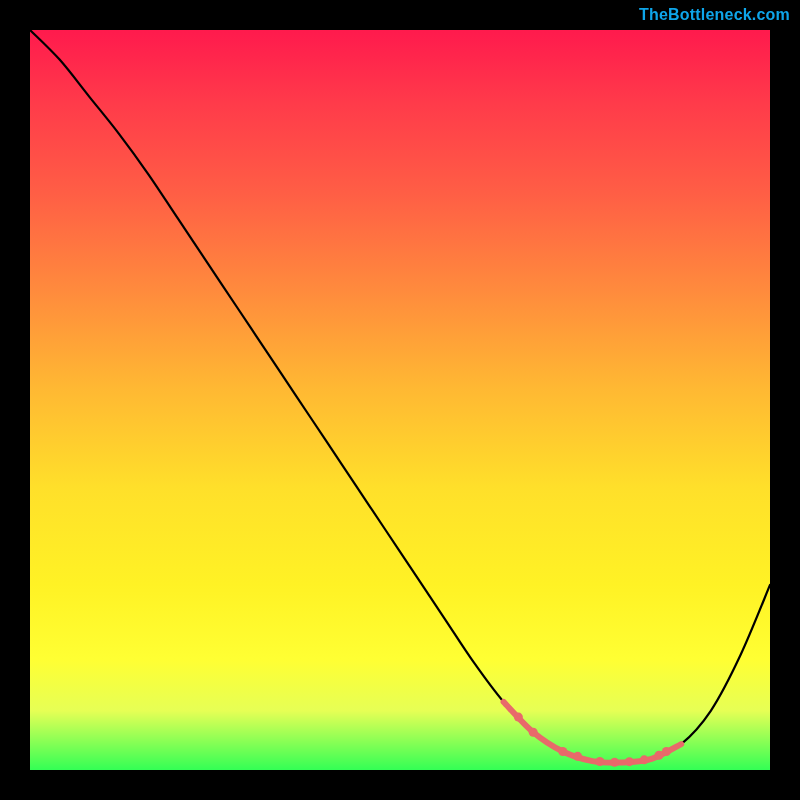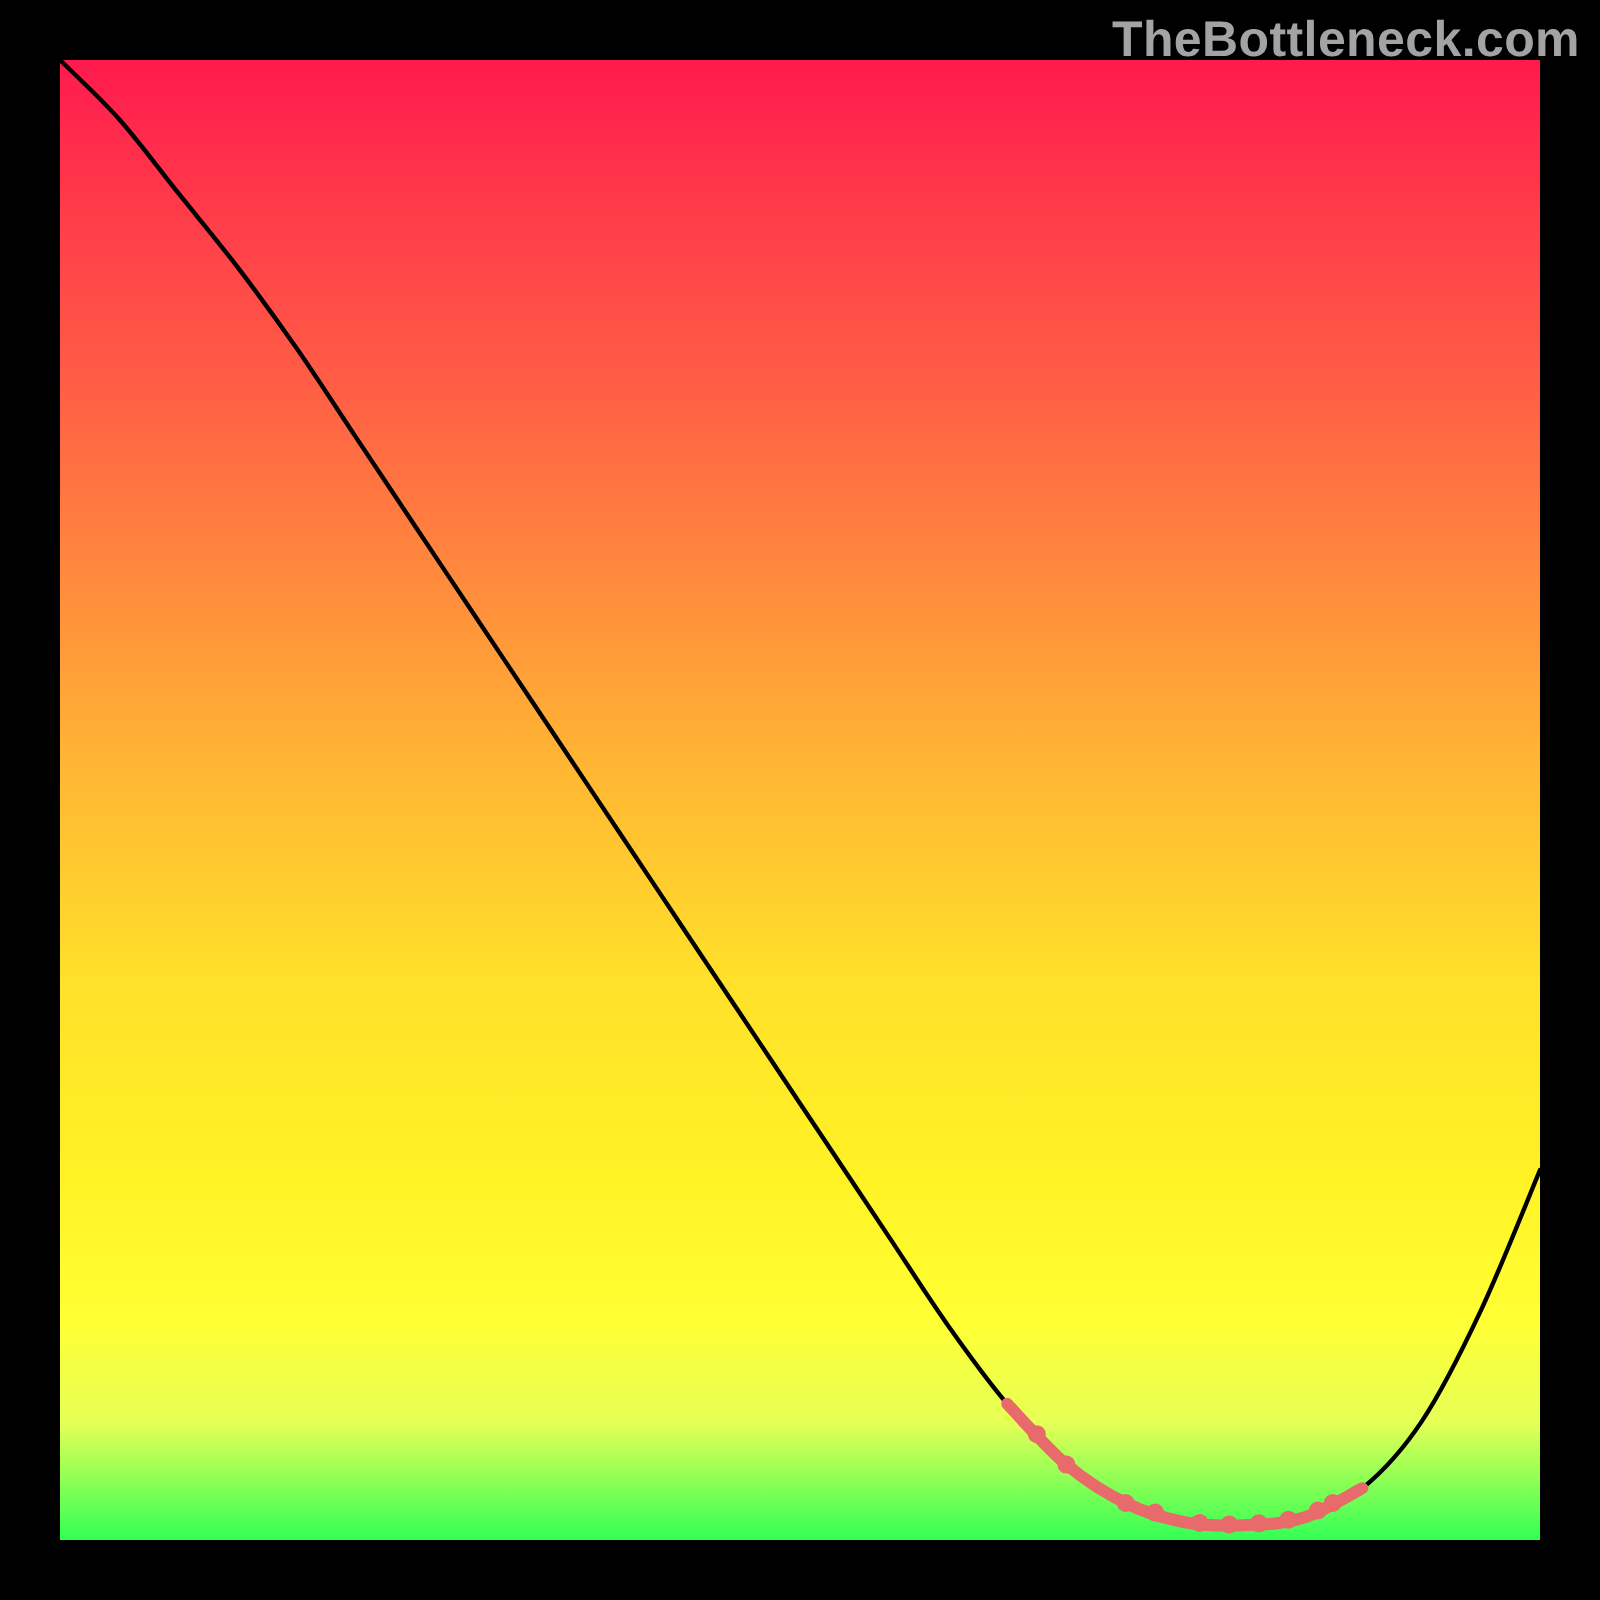--- a/index.html
+++ b/index.html
@@ -14,22 +14,22 @@
   .frame {
     position: relative;
     width: 800px;
     height: 800px;
     background: #000;
   }
   .watermark {
     position: absolute;
     top: 6px;
     right: 10px;
-    color: #a3a3a3;
-    font-size: 25px;
+    color: #0ea5e9;
+    font-size: 16px;
     font-weight: 600;
     letter-spacing: 0.2px;
     z-index: 10;
   }
   .plot-area {
     position: absolute;
     left: 30px;
     top: 30px;
     width: 740px;
     height: 740px;

